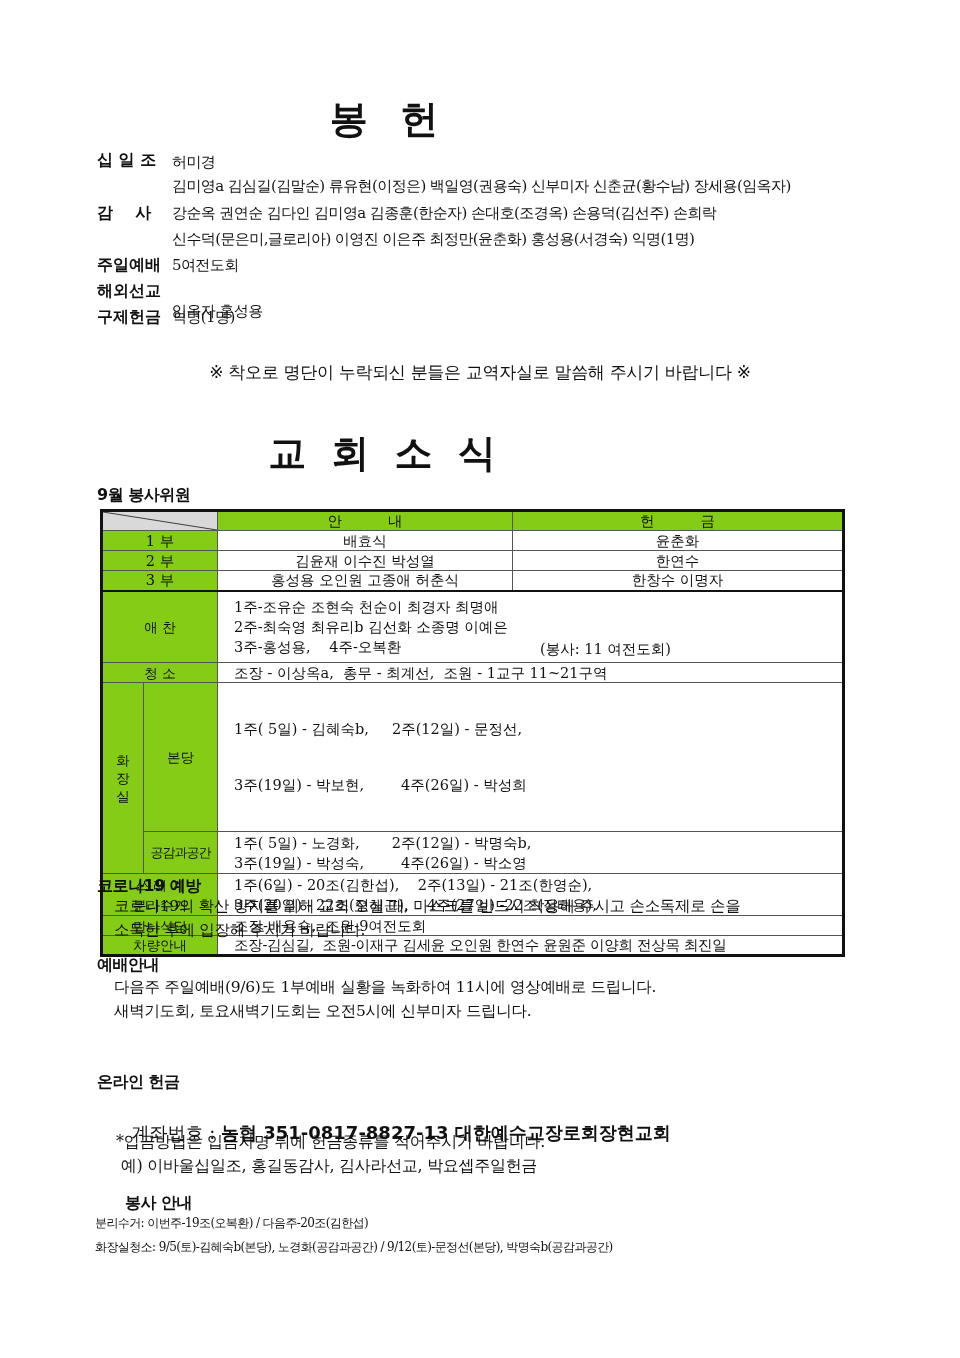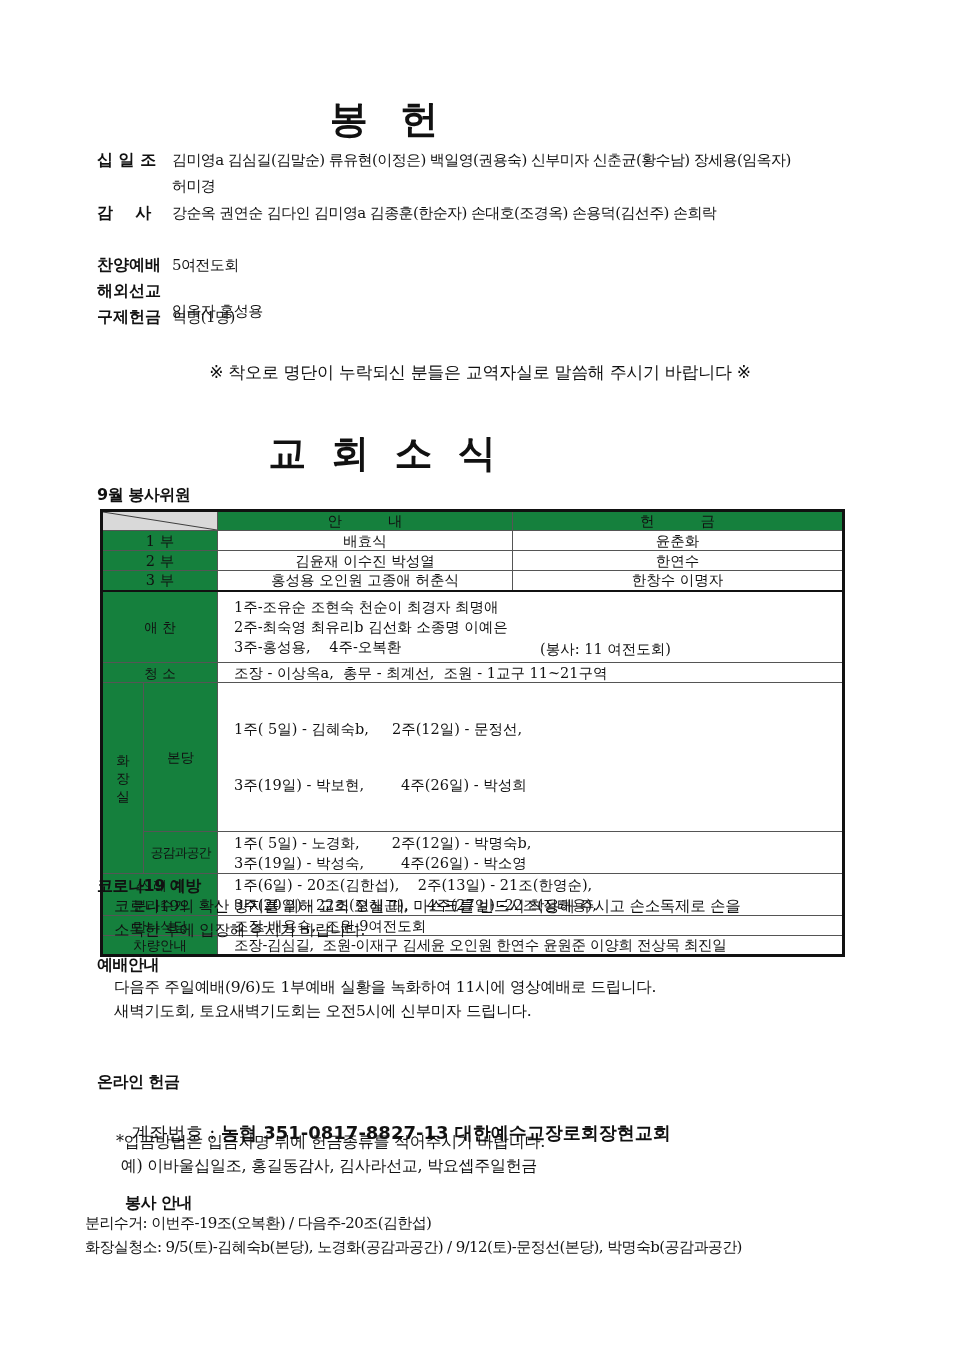--- a/index.html
+++ b/index.html
@@ -62,21 +62,21 @@
       table-layout: fixed;
     }
     table.svc td {
       border: 1px solid #555;
       padding: 0 6px;
       height: 20px;
       line-height: 18px;
       white-space: nowrap;
       overflow: hidden;
     }
-    table.svc td.g { background: #15803d; text-align: center; }
+    table.svc td.g { background: #84cc16; text-align: center; }
     table.svc td.c { text-align: center; }
     table.svc td.l { text-align: left; padding-left: 16px; margin-left: 6px; }
     table.svc tr.thick td { border-bottom: 2px solid #111; }
     .diag {
       position: relative;
       background: #d9d9d9;
       padding: 0 !important;
     }
     .diag svg { position: absolute; left: 0; top: 0; width: 100%; height: 100%; }
     .ml div { line-height: 20px; }
@@ -84,30 +84,31 @@
     .sans { font-family: "DejaVu Sans", "Liberation Sans", sans-serif; font-size: 13.5px; }
     .bold-acct { font-family: "DejaVu Sans", "Liberation Sans", sans-serif; font-weight: bold; }
   </style>
 </head>
 <body>
 
 <div class="abs title" style="top:94px;">봉  헌</div>
 
 <div class="abs offer-label" style="left:97px;top:150px;">십 일 조</div>
 <div class="abs offer-text" style="left:172px;top:148px;">
+  <div style="margin-top:2px;">허미경</div>
   <div>김미영a 김심길(김말순) 류유현(이정은) 백일영(권용숙) 신부미자 신춘균(황수남) 장세용(임옥자)</div>
-  <div style="margin-top:2px;">허미경</div>
 </div>
 
 <div class="abs offer-label" style="left:97px;top:203px;">감    사</div>
 <div class="abs offer-text" style="left:172px;top:201px;">
   <div>강순옥 권연순 김다인 김미영a 김종훈(한순자) 손대호(조경옥) 손용덕(김선주) 손희락</div>
-</div>
-
-<div class="abs offer-label" style="left:97px;top:255px;">찬양예배</div>
+  <div style="margin-top:2px;">신수덕(문은미,글로리아) 이영진 이은주 최정만(윤춘화) 홍성용(서경숙) 익명(1명)</div>
+</div>
+
+<div class="abs offer-label" style="left:97px;top:255px;">주일예배</div>
 <div class="abs offer-text" style="left:172px;top:253px;text-align:center;">5여전도회</div>
 
 <div class="abs offer-label" style="left:97px;top:281px;">해외선교</div>
 <div class="abs offer-text" style="left:172px;top:279px;margin-top:20px;">임옥자 홍성용</div>
 
 <div class="abs offer-label" style="left:97px;top:307px;">구제헌금</div>
 <div class="abs offer-text" style="left:172px;top:305px;">익명(1명)</div>
 
 <div class="abs notice" style="top:361px;">※ 착오로 명단이 누락되신 분들은 교역자실로 말씀해 주시기 바랍니다 ※</div>
 
@@ -215,16 +216,16 @@
 <div class="abs section-head" style="left:97px;top:1072px;">온라인 헌금</div>
 <div class="abs" style="left:120px;top:1100px;font-size:18px;white-space:pre;">
   <span>계좌번호 : </span><span class="bold-acct">농협 351-0817-8827-13 대한예수교장로회장현교회</span>
 </div>
 <div class="abs para" style="left:116px;top:1130px;font-size:16px;">
   <div style="white-space:pre;">*입금방법은 입금자명 뒤에 헌금종류를 적어주시기 바랍니다.</div>
   <div style="white-space:pre;"> 예) 이바울십일조, 홍길동감사, 김사라선교, 박요셉주일헌금</div>
 </div>
 
 <div class="abs section-head" style="left:97px;top:1193px;margin-left:28px;">봉사 안내</div>
-<div class="abs para" style="left:85px;top:1211px;font-size:15px;letter-spacing:-0.6px;">
+<div class="abs para" style="left:95px;top:1211px;font-size:12px;letter-spacing:-0.6px;">
   <div>분리수거: 이번주-19조(오복환) / 다음주-20조(김한섭)</div>
   <div>화장실청소: 9/5(토)-김혜숙b(본당), 노경화(공감과공간) / 9/12(토)-문정선(본당), 박명숙b(공감과공간)</div>
 </div>
 
 </body></html>

